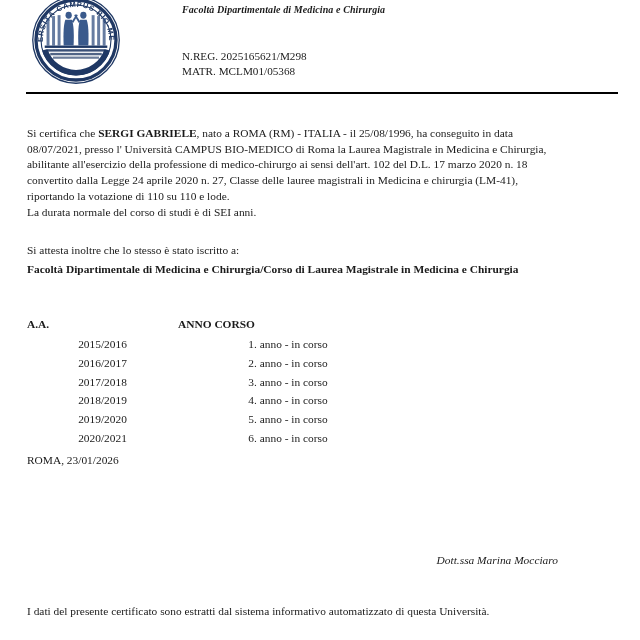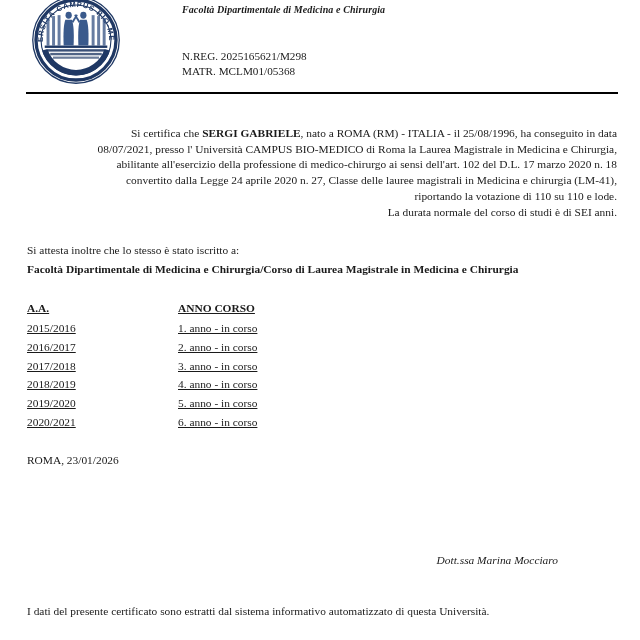--- a/index.html
+++ b/index.html
@@ -72,54 +72,53 @@
   .body-wrap {
     position: absolute;
     left: 27px;
     top: 126px;
     width: 590px;
   }
 
   .para {
     font-size: 11.4px;
     line-height: 1.38;
-    text-align: right;
+    text-align: left;
   }
   .para b { font-weight: bold; }
 
   .para-line { white-space: nowrap; }
 
   .attesta {
     margin-top: 23px;
     font-size: 11.4px;
     line-height: 1.38;
   }
 
   .course-line {
     margin-top: 4px;
     font-size: 11.4px;
     font-weight: bold;
     white-space: nowrap;
   }
 
   
   .year-table {
-    margin-top: 27px;
+    margin-top: 43px;
     border-collapse: collapse;
     font-size: 11.4px;
-    text-decoration: underline;
   }
   .year-table th {
     text-align: left;
     font-weight: bold;
     padding: 0 0 6px 0;
     font-size: 11.4px;
   }
   .year-table td {
-    text-align: left;
+    text-align: center;
     font-weight: normal;
     padding: 0 0 2.5px 0;
     line-height: 1.42;
   }
   .col-aa  { width: 151px; }
   .col-anno{ width: 220px; }
 
   
   .place-date {
     position: absolute;

